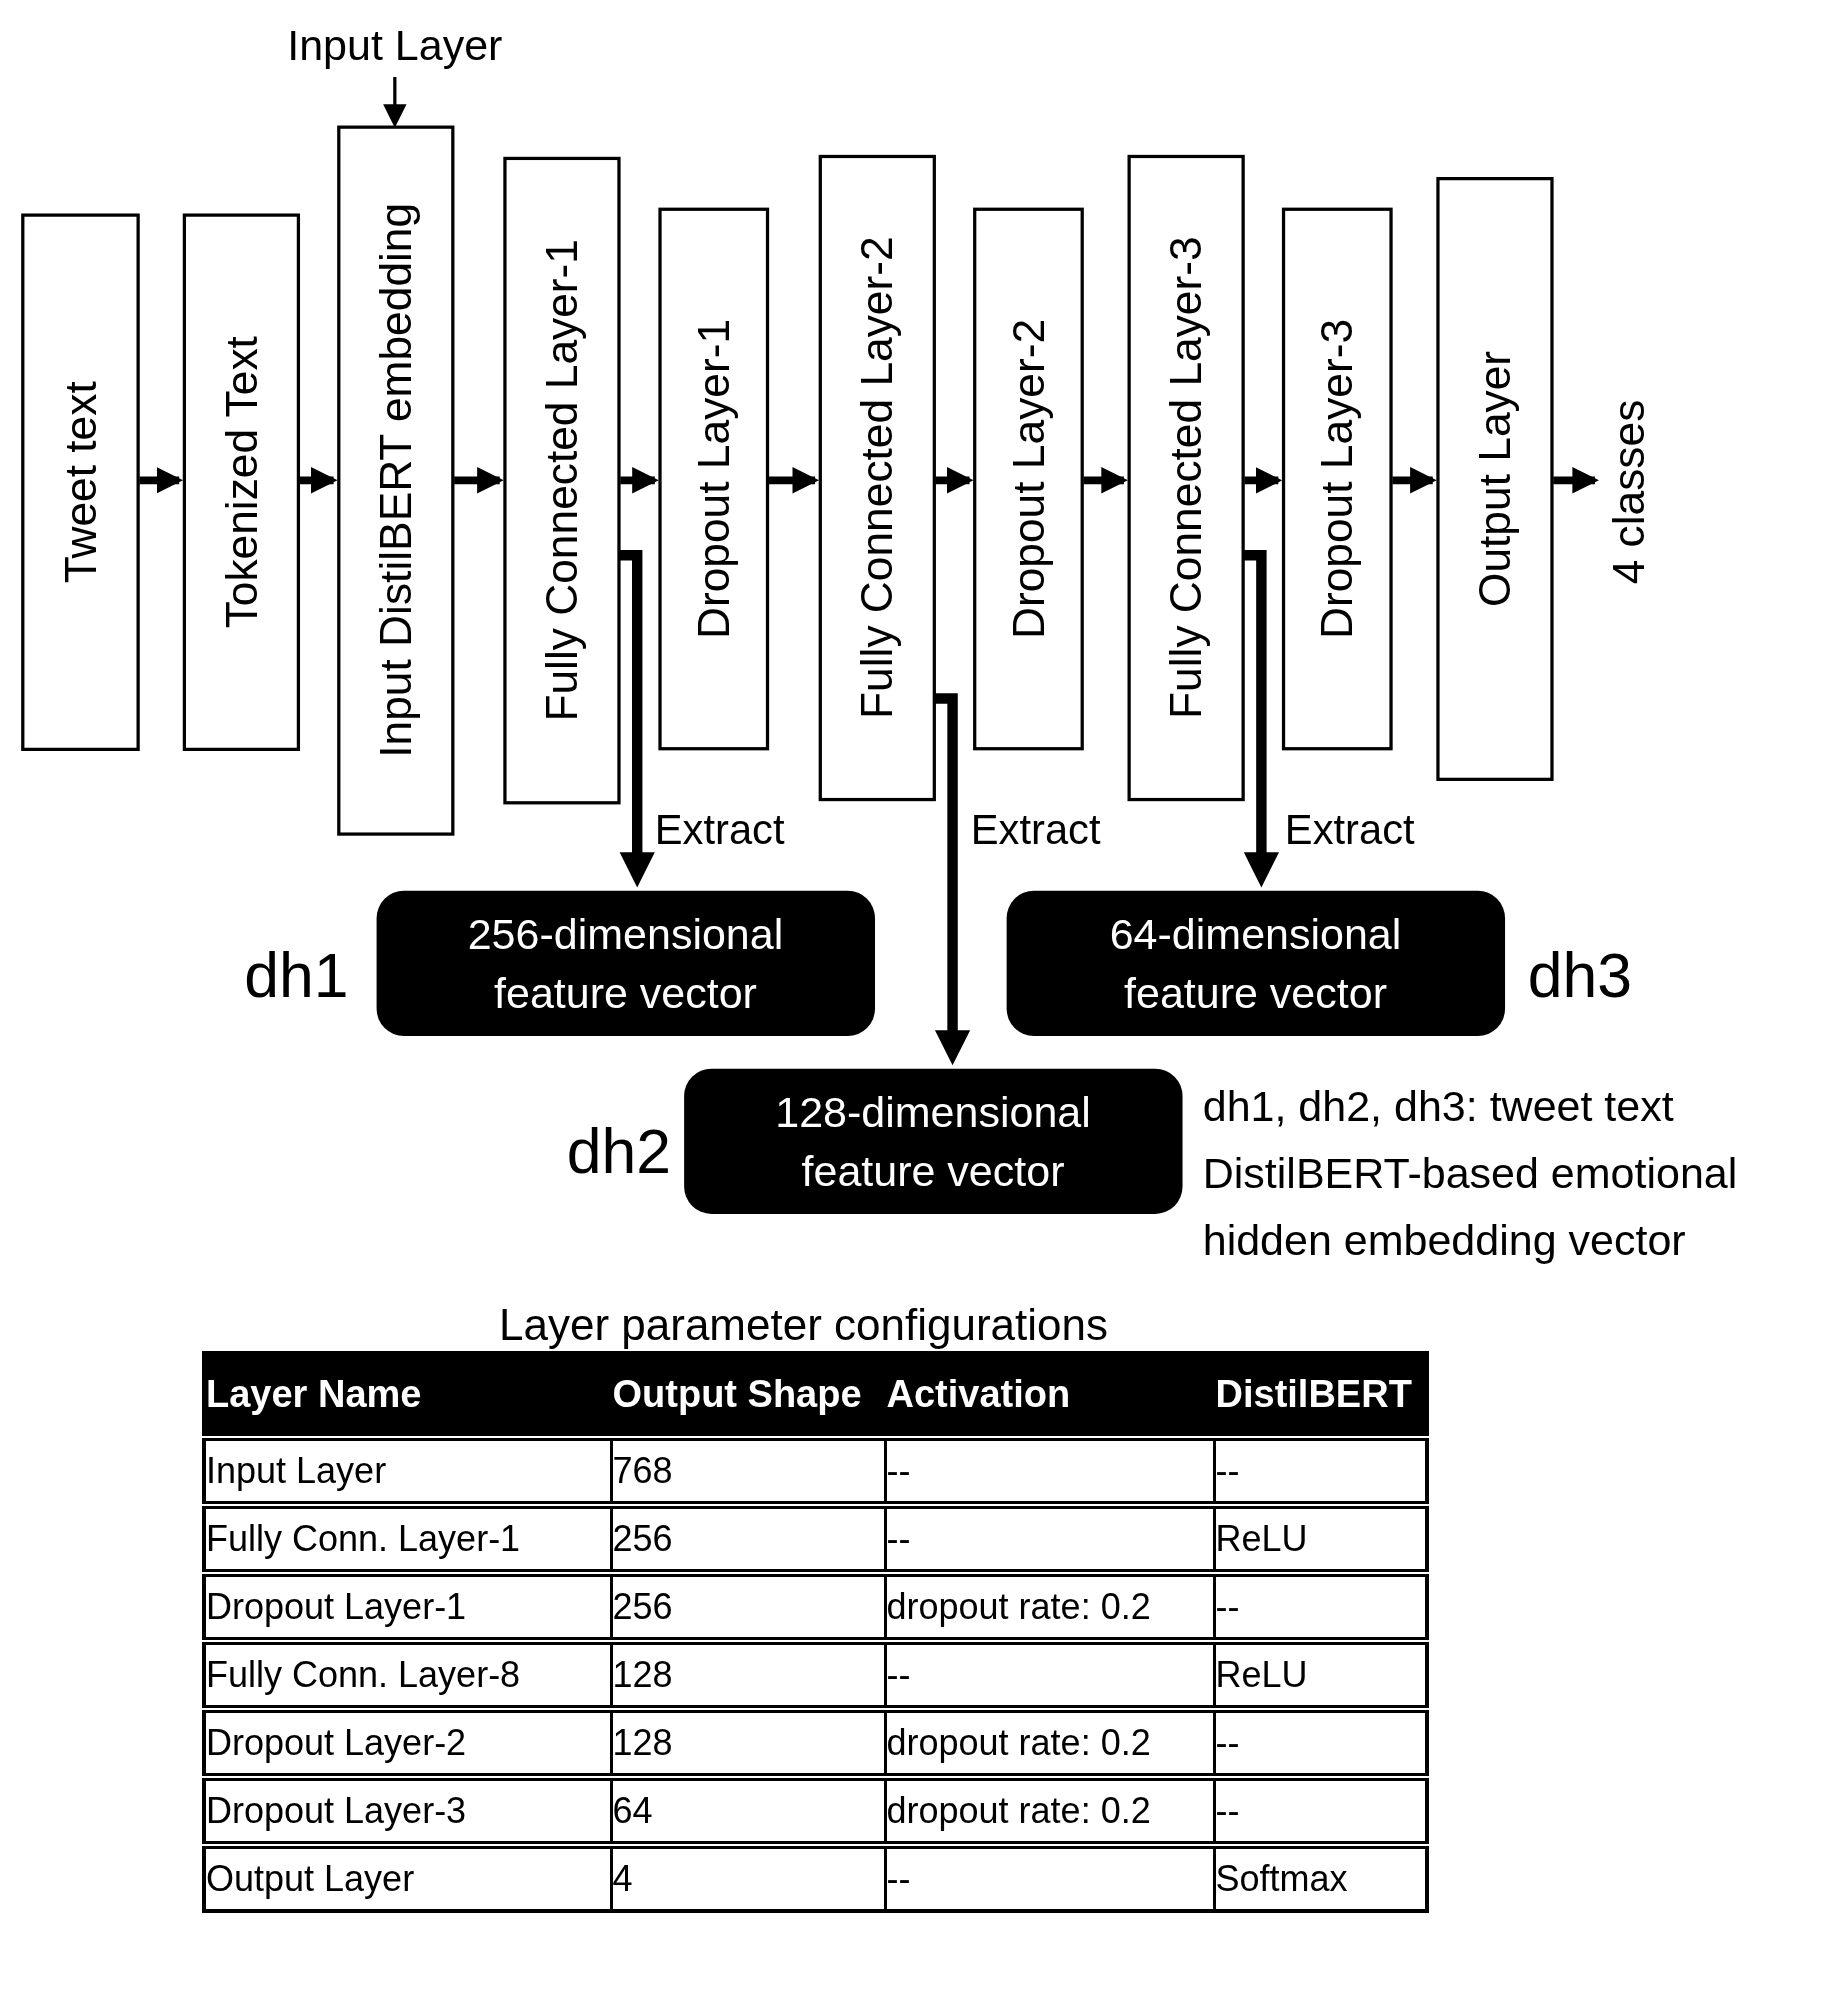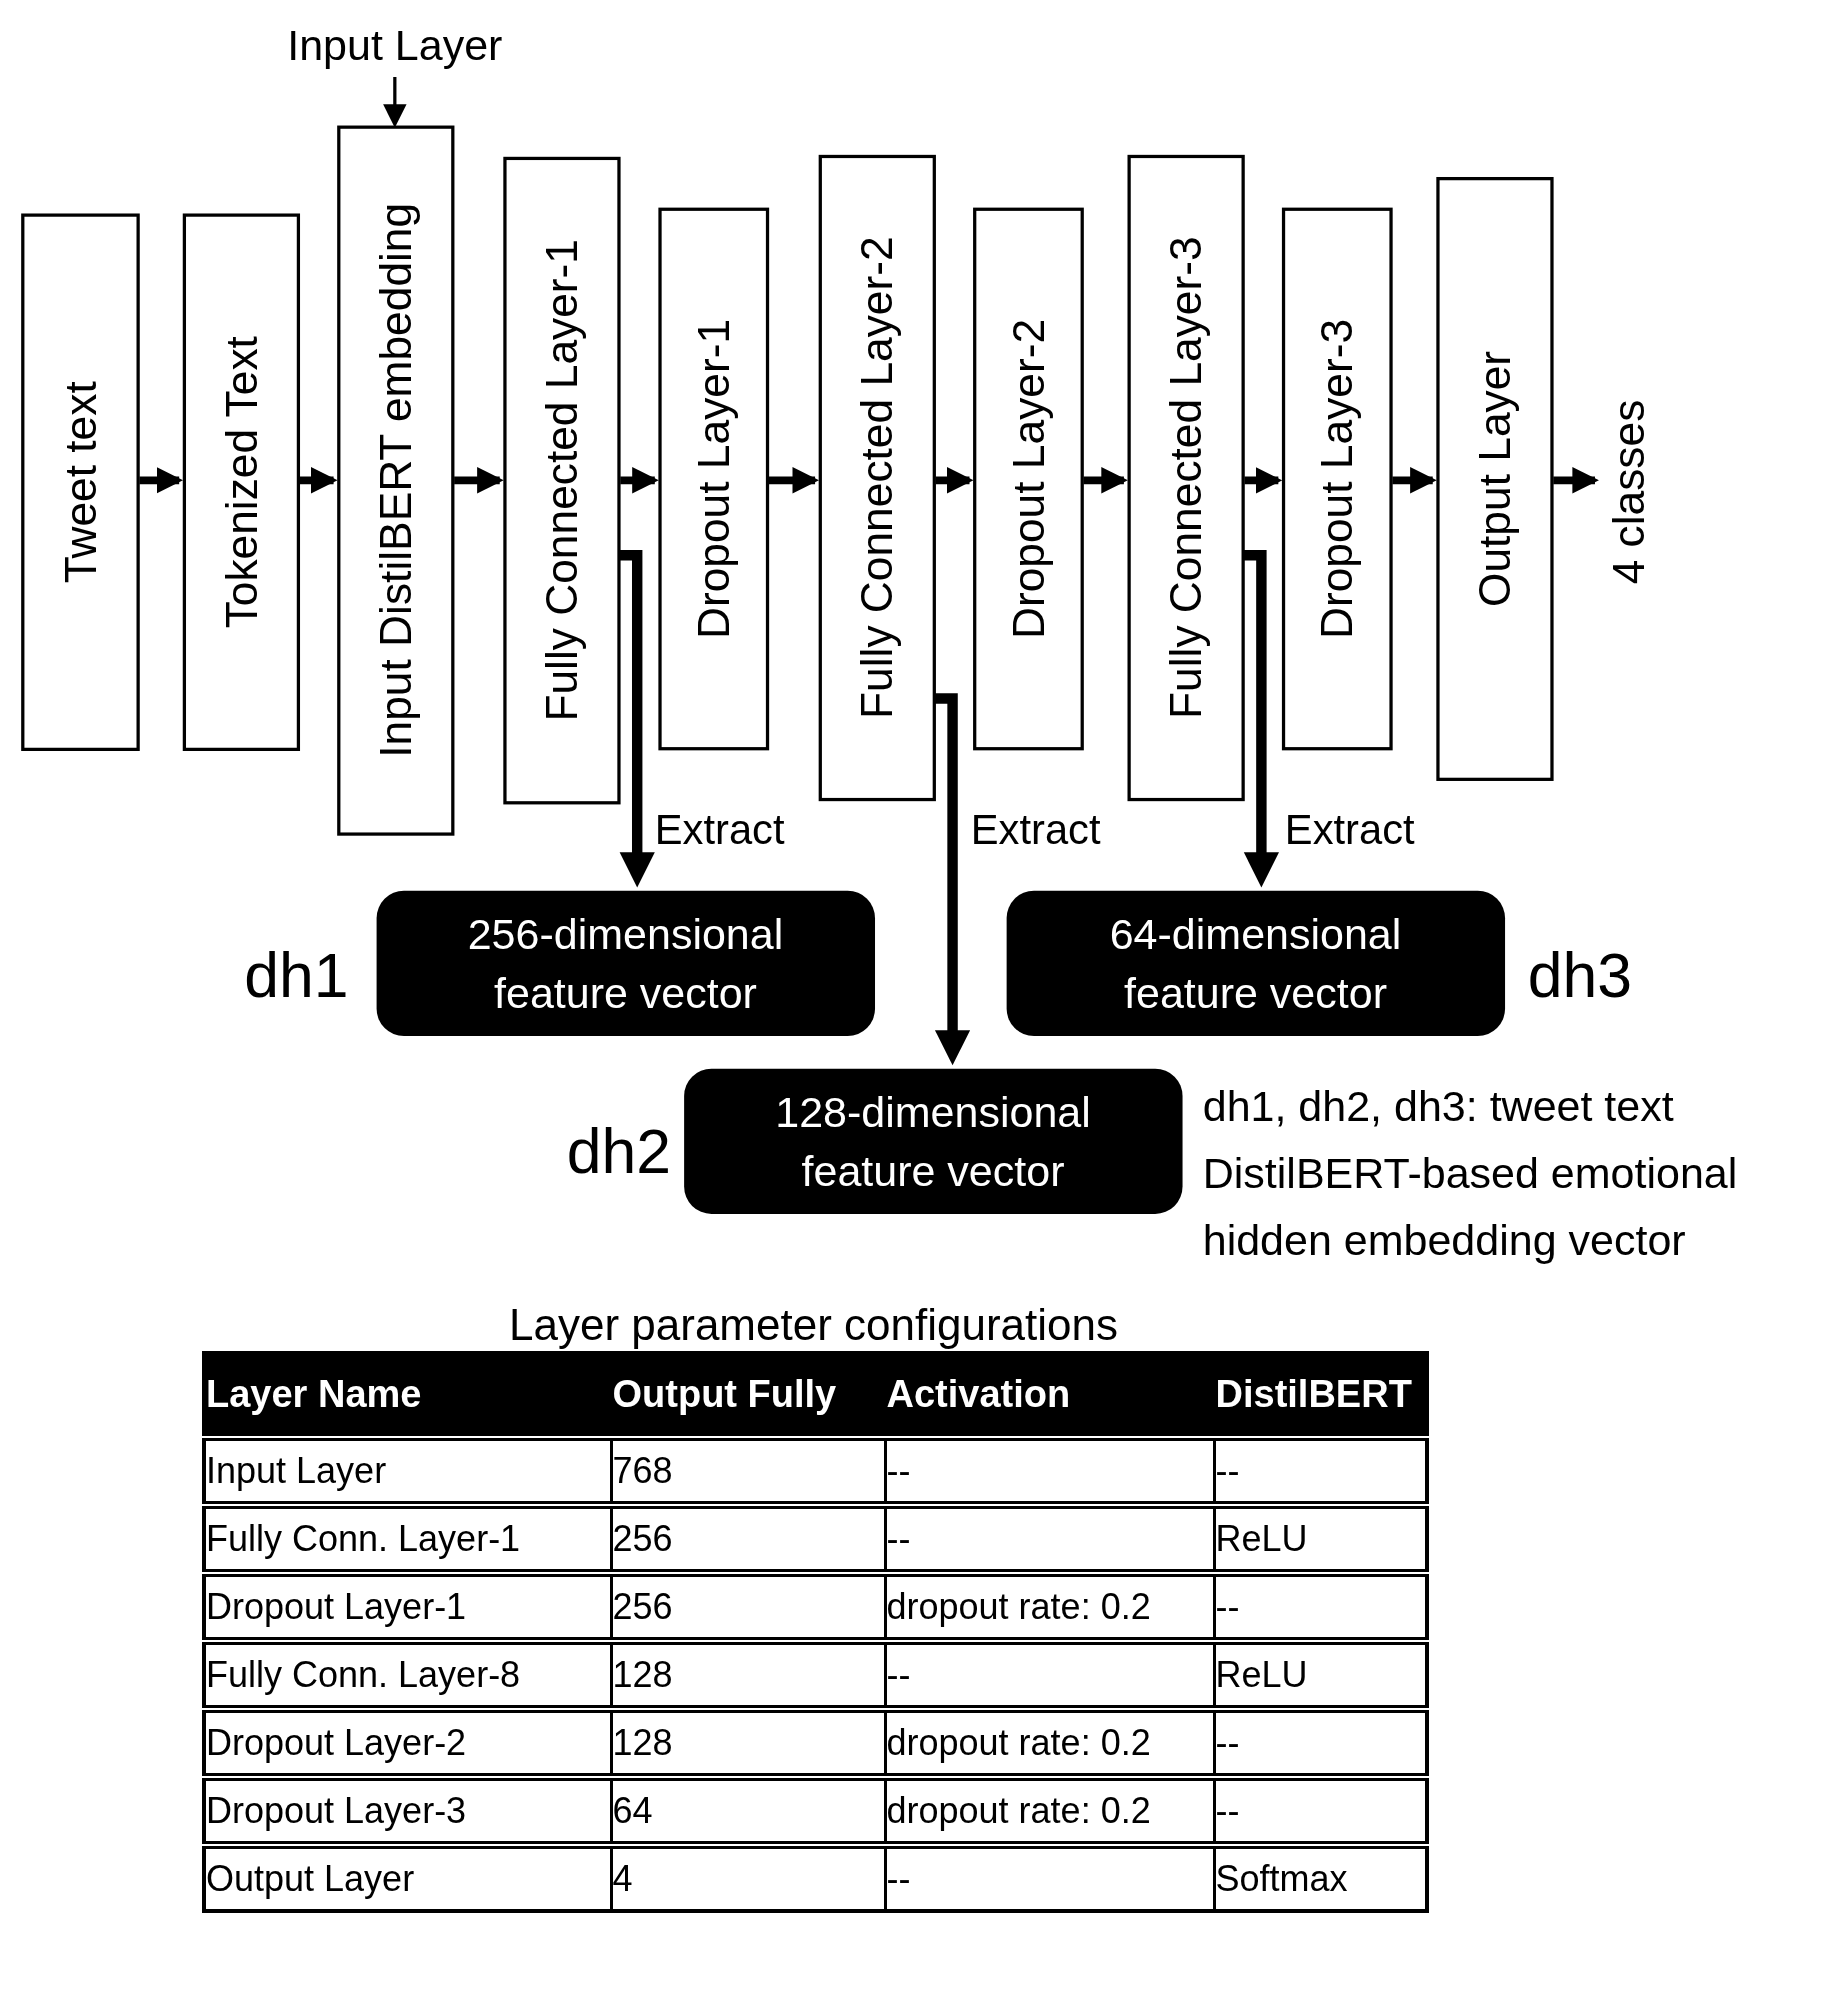--- a/index.html
+++ b/index.html
@@ -9,21 +9,21 @@
   }
   .diagram-svg{position:absolute;left:0;top:0;}
   svg text{font-family:"Liberation Sans", sans-serif;fill:#000;}
   .boxlabel{font-size:68px;}
   .toplabel{font-size:66px;}
   .extract{font-size:64px;}
   .fv-text{font-size:66px;fill:#ffffff;}
   .dh-label{font-size:96px;}
   .legend-line{font-size:66px;}
   .tbl-title{
-    position:absolute;left:202px;top:1300px;width:1223px;
+    position:absolute;left:192px;top:1300px;width:1223px;
     text-align:center;font-size:44px;
   }
   table.cfg{
     position:absolute;left:202px;top:1351px;width:1223px;
     border-collapse:collapse;table-layout:fixed;
     border:4.6px solid #000;
   }
   table.cfg th,table.cfg td{
     border-left:3.3px solid #000;text-align:left;vertical-align:middle;
     padding:0;overflow:hidden;
@@ -152,21 +152,21 @@
   <table class="cfg">
     <colgroup>
       <col style="width:407px">
         <col style="width:274px">
         <col style="width:329px">
         <col style="width:213px">
     </colgroup>
     <thead>
       <tr>
         <th>Layer Name</th>
-        <th>Output Fully</th>
+        <th>Output Shape</th>
         <th>Activation</th>
         <th>DistilBERT</th>
       </tr>
     </thead>
     <tbody>
       <tr>
         <td>Input Layer</td>
         <td>768</td>
         <td>--</td>
         <td>--</td>

